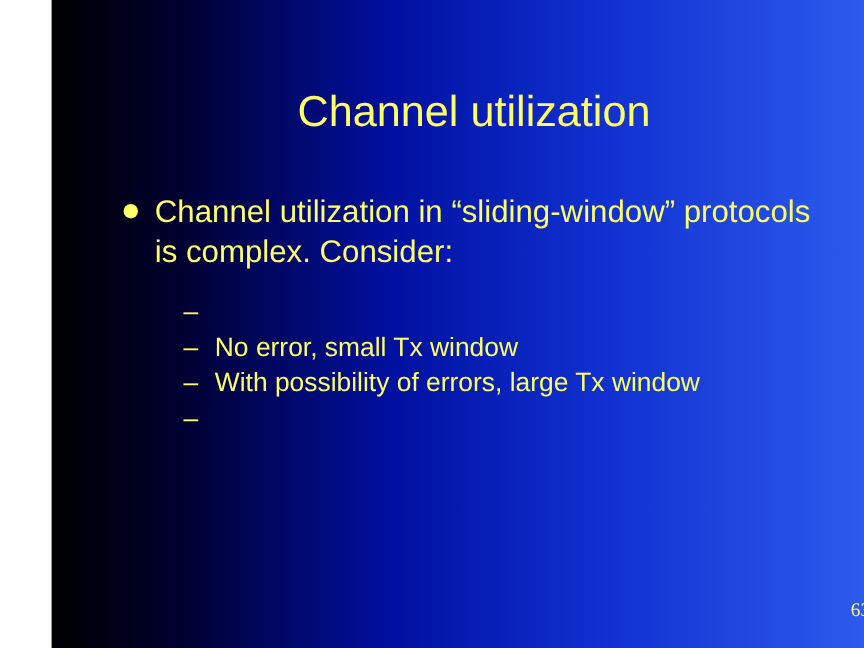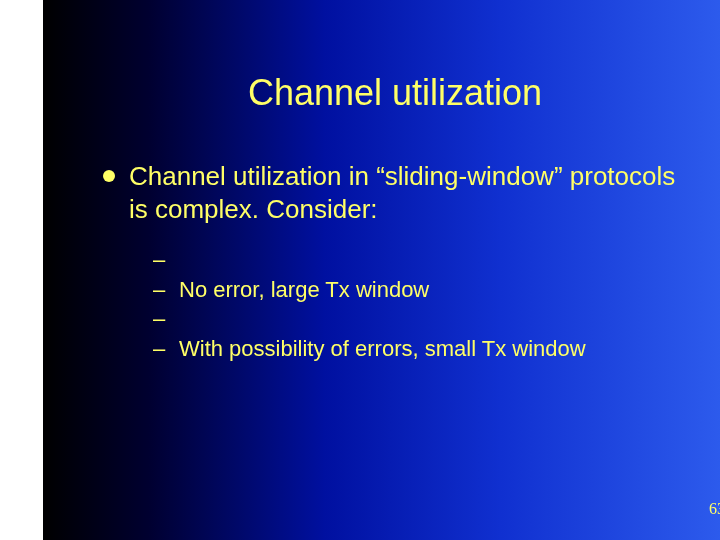--- a/index.html
+++ b/index.html
@@ -92,26 +92,26 @@
       <span class="bullet-dot"></span>
       <div class="level1-text">Channel utilization in “sliding-window” protocols is complex. Consider:</div>
     </div>
 
     <div class="sub-list">
       <div class="level2">
         <span class="dash">–</span>
       </div>
       <div class="level2">
         <span class="dash">–</span>
-        <span>No error, large Tx window</span>
+        <span>No error, small Tx window</span>
       </div>
       <div class="level2">
         <span class="dash">–</span>
+        <span>With possibility of errors, large Tx window</span>
       </div>
       <div class="level2">
         <span class="dash">–</span>
-        <span>With possibility of errors, small Tx window</span>
       </div>
     </div>
   </div>
 
   <div class="page-num">63</div>
 </div>
 
 </body></html>

